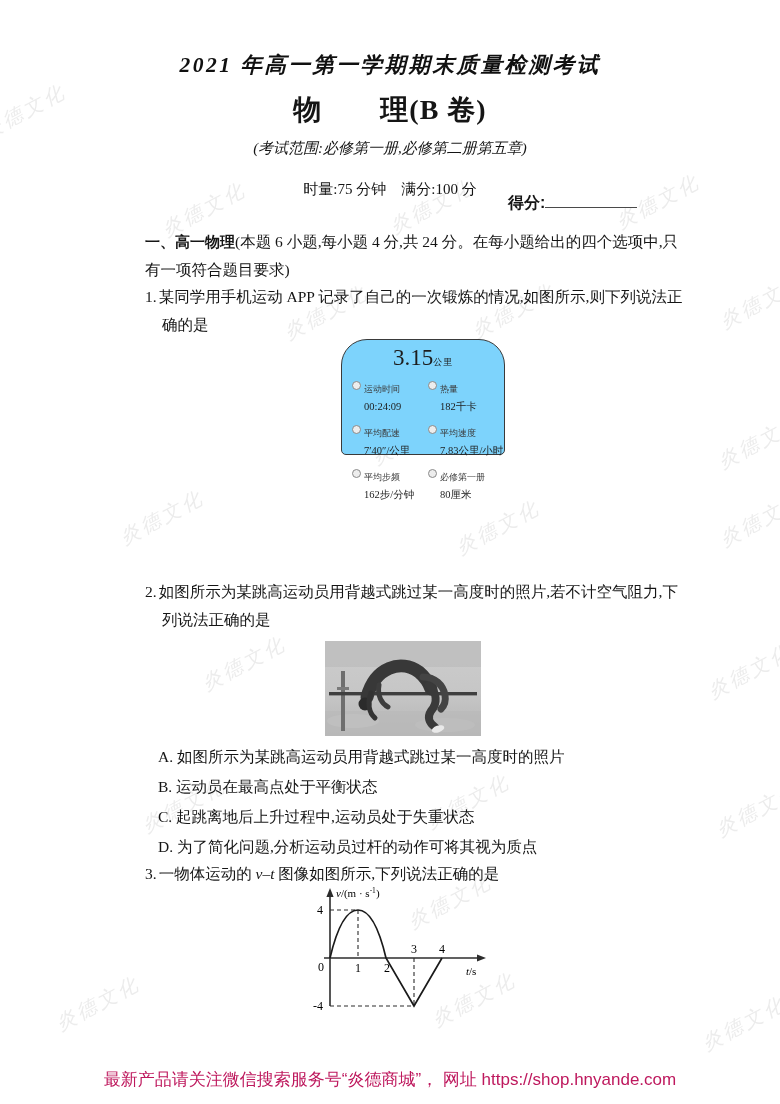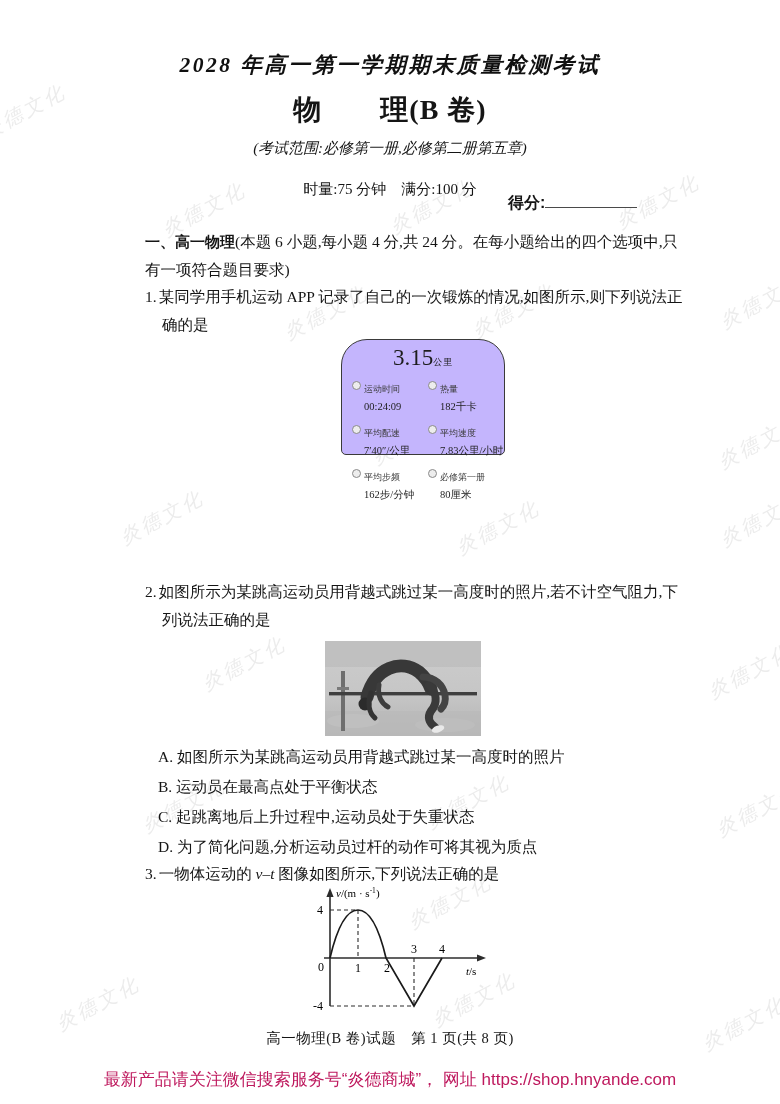--- a/index.html
+++ b/index.html
@@ -29,21 +29,21 @@
   .q-num{margin-right:2px;}
   .q3-it{font-style:italic;}
 
   .options{position:absolute;left:158px;font-size:15.5px;}
   .options .opt{white-space:nowrap;}
   .opts-q1 .opt{line-height:30.5px;}
   .opts-q2 .opt{line-height:30px;}
 
   
   .app-card{position:absolute;left:341px;top:339px;width:164px;height:116px;box-sizing:border-box;
-            background:#c4b5fd;border:1.5px solid #3a3a3a;border-radius:26px 26px 5px 5px;}
+            background:#7dd3fc;border:1.5px solid #3a3a3a;border-radius:26px 26px 5px 5px;}
   .app-distance{text-align:center;margin-top:5px;font-size:23px;color:#1c1c1c;line-height:26px;}
   .app-unit{font-size:9px;letter-spacing:1px;}
   .app-stats{display:grid;grid-template-columns:76px 1fr;row-gap:8px;padding:3px 2px 0 10px;}
   .stat{display:flex;gap:3px;}
   .stat-icn{flex:none;width:7px;height:7px;margin-top:3px;border:1px solid #8a8a8a;border-radius:50%;
             background:#ededed;}
   .stat-label{font-size:9px;line-height:11px;color:#3a3a3a;}
   .stat-value{font-size:10.5px;line-height:12px;color:#1d1d1d;white-space:nowrap;}
 
   .photo{position:absolute;left:325px;top:641px;width:156px;height:95px;}
@@ -74,21 +74,21 @@
   <span class="wm" style="left:198px;top:650px">炎德文化</span>
   <span class="wm" style="left:704px;top:658px">炎德文化</span>
   <span class="wm" style="left:138px;top:792px">炎德文化</span>
   <span class="wm" style="left:422px;top:788px">炎德文化</span>
   <span class="wm" style="left:712px;top:796px">炎德文化</span>
   <span class="wm" style="left:404px;top:888px">炎德文化</span>
   <span class="wm" style="left:52px;top:990px">炎德文化</span>
   <span class="wm" style="left:428px;top:986px">炎德文化</span>
   <span class="wm" style="left:698px;top:1010px">炎德文化</span>
 
-  <div class="center title">2028 年高一第一学期期末质量检测考试</div>
+  <div class="center title">2021 年高一第一学期期末质量检测考试</div>
   <div class="center scope">(考试范围:必修第一册,必修第二册第五章)</div>
   <div class="center subject">物　　理(B 卷)</div>
   <div class="center duration">时量:75 分钟　满分:100 分</div>
 
   <div class="score">
     <span>得分:</span><span class="score-line"></span>
   </div>
 
   <div class="sec-header">
     <span class="sec-bold">一、高一物理</span><span class="sec-rest">(本题 6 小题,每小题 4 分,共 24 分。在每小题给出的四个选项中,只有一项符合题目要求)</span>
@@ -203,16 +203,15 @@
       <text x="33" y="32" font-size="12" text-anchor="end">4</text>
       <text x="34" y="89" font-size="12" text-anchor="end">0</text>
       <text x="33" y="128" font-size="12" text-anchor="end">-4</text>
       <text x="68" y="90" font-size="12" text-anchor="middle">1</text>
       <text x="97" y="90" font-size="12" text-anchor="middle">2</text>
       <text x="124" y="71" font-size="12" text-anchor="middle">3</text>
       <text x="152" y="71" font-size="12" text-anchor="middle">4</text>
     </svg>
   </div>
 
-  <div class="center footer">高一物理(B 卷)试题　第 1 页(共 8 页)</div>
   <div class="center banner">最新产品请关注微信搜索服务号“炎德商城”， 网址 https://shop.hnyande.com</div>
 
 </div>
 
 </body></html>

